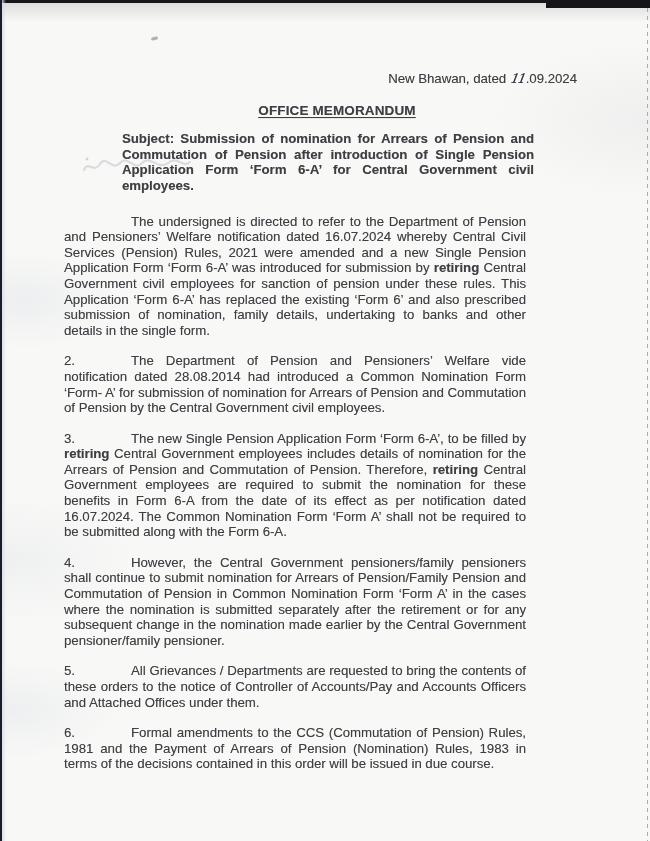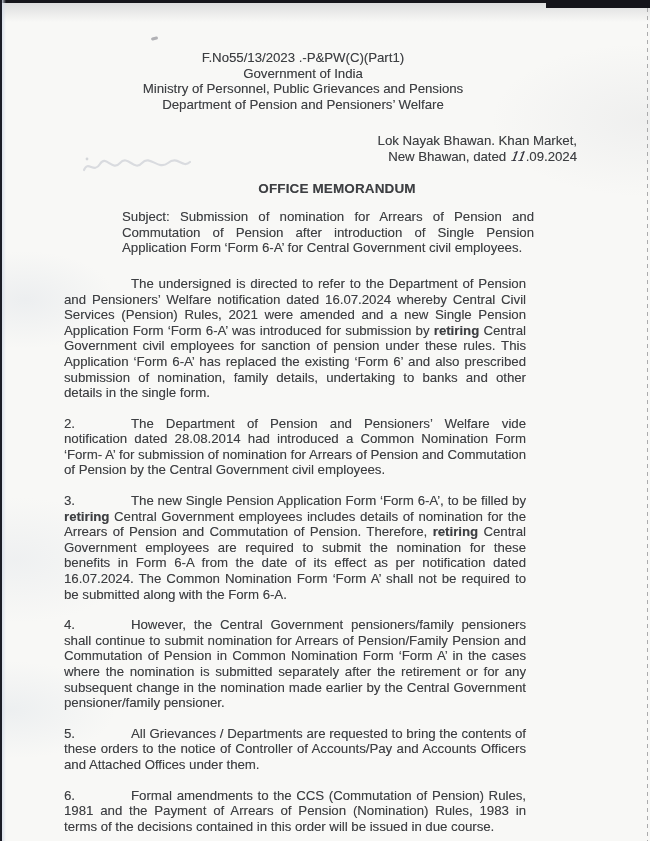--- a/index.html
+++ b/index.html
@@ -43,22 +43,22 @@
   .letterhead div { white-space: nowrap; }
   .address { width: 513px; text-align: right; margin-top: 21px; }
   .hand {
     font-family: "DejaVu Serif", serif; font-style: italic;
     display: inline-block; transform: skewX(-10deg);
     letter-spacing: -1.5px; color: #2f2f3a; padding: 0 1px;
   }
   .om-title { margin: 16px 0 0 0; font-size: 13.4px; font-weight: bold;
     text-align: center; position: relative; left: 34px;
     letter-spacing: .2px; }
-  .om-title span { text-underline-offset: 2px; }
-  .subject { margin: 13px 0 8px 58px; width: 412px; font-weight: normal;
+  .om-title span { text-decoration: underline; text-underline-offset: 2px; }
+  .subject { margin: 13px 0 8px 58px; width: 412px; font-weight: bold;
     text-align: justify; }
   .paras { margin-top: 20px; }
   .para { position: relative; margin: 0 16px 15px 0; text-align: justify;
     text-indent: 67px; }
   .pnum { position: absolute; left: 0; top: 0; text-indent: 0; }
 </style>
 </head>
 <body>
 
 <div class="page">
@@ -71,29 +71,22 @@
   <div class="edge-right-dash"></div>
   <div class="speck"></div>
 
   <svg class="scribble" width="118" height="32" viewBox="0 0 118 32">
     <path d="M6 20 C 10 10, 16 24, 22 14 S 34 22, 42 13 S 56 22, 64 13 S 80 21, 90 13 S 104 19, 112 12" fill="none" stroke="#b5b9c4" stroke-width="2.2" stroke-linecap="round"></path>
     <circle cx="9" cy="9" r="1.4" fill="#a9adb8"></circle>
   </svg>
 
   <div class="content">
 
-    <div class="letterhead">
-      <div>F.No55/13/2023 .-P&amp;PW(C)(Part1)</div>
-      <div>Government of India</div>
-      <div>Ministry of Personnel, Public Grievances and Pensions</div>
-      <div>Department of Pension and Pensioners’ Welfare</div>
-    </div>
 
     <div class="address">
-      <div>Lok Nayak Bhawan. Khan Market,</div>
       <div><span>New Bhawan, dated </span><span class="hand">11</span><span>.09.2024</span></div>
     </div>
 
     <h1 class="om-title"><span>OFFICE MEMORANDUM</span></h1>
 
     <p class="subject">Subject: Submission of nomination for Arrears of Pension and Commutation of Pension after introduction of Single Pension Application Form ‘Form 6-A’ for Central Government civil employees.</p>
 
     <section class="paras">
 
       <p class="para">

